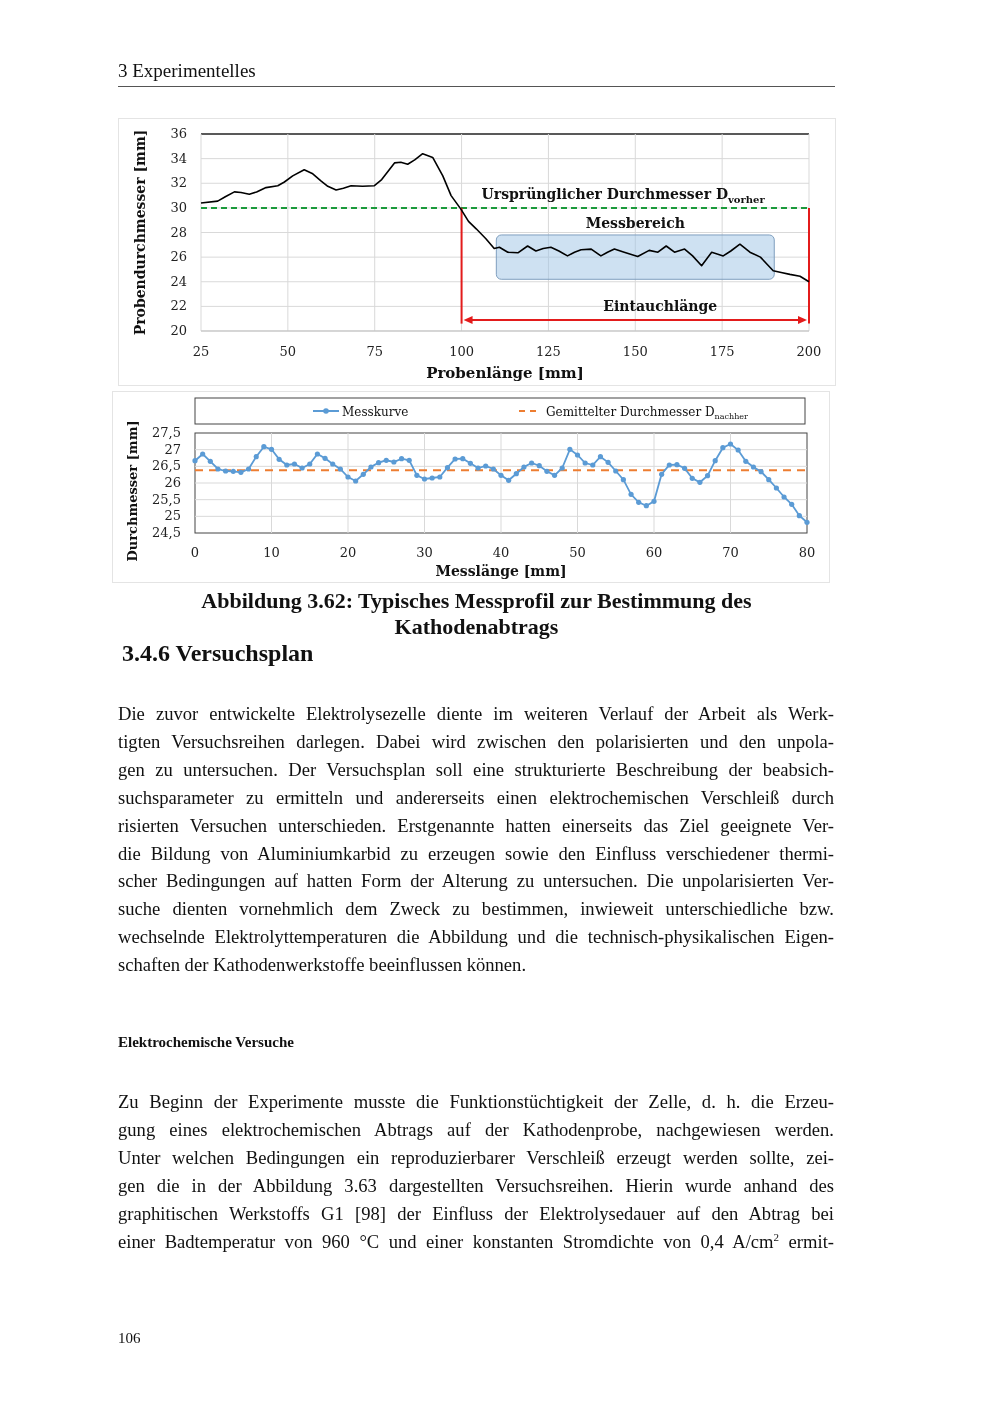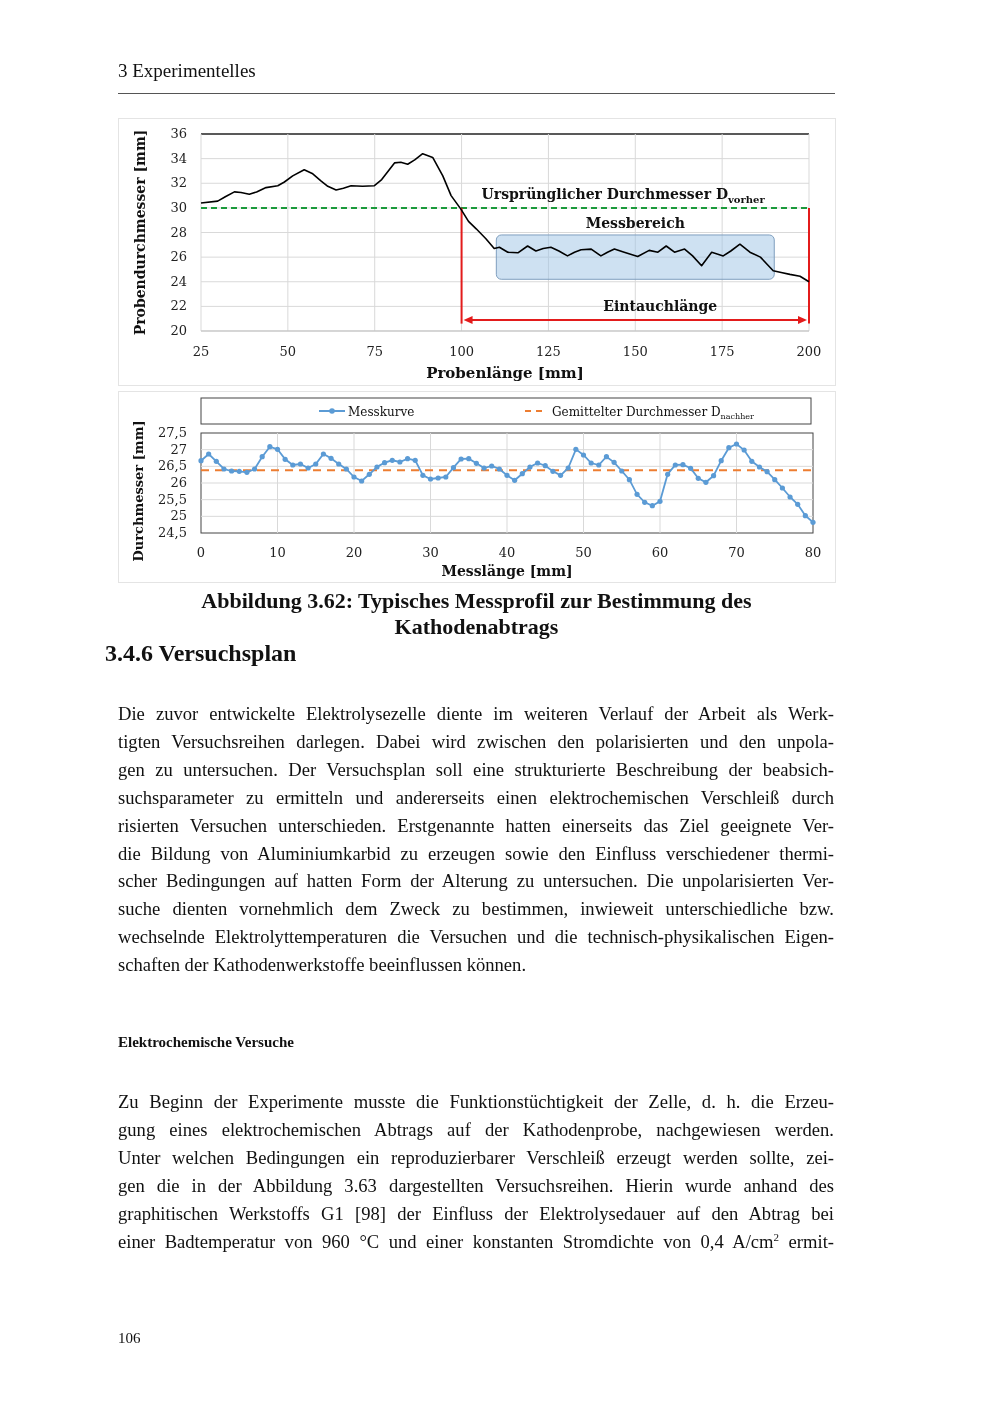--- a/index.html
+++ b/index.html
@@ -1,24 +1,24 @@
 <!DOCTYPE html>
 <html><head>
 <meta charset="utf-8">
 <style>
   html, body { margin:0; padding:0; background:#ffffff; }
   body { width:1000px; height:1414px; position:relative; overflow:hidden;
          font-family:"Liberation Serif", "DejaVu Serif", serif; color:#111; }
   .running-head { position:absolute; left:118px; top:60px; width:717px; font-size:19px;
-                  padding-bottom:11px; border-bottom:1.3px solid #555; }
+                  padding-bottom:4px; border-bottom:1.3px solid #555; }
   .chart-box { position:absolute; background:#fff; border:1px solid #e4e4e4; }
   svg text { font-family:"DejaVu Serif", "Liberation Serif", serif; }
   .caption { position:absolute; left:118px; top:588px; width:717px; text-align:center;
              font-weight:bold; font-size:22px; }
-  .section-title { position:absolute; left:105px; top:640px; font-weight:bold; font-size:24px; }
+  .section-title { position:absolute; left:122px; top:640px; font-weight:bold; font-size:24px; }
   .para { position:absolute; left:118px; width:716px; font-size:18.6px; line-height:27.9px;
           text-align:justify; }
   .para .line { display:block; text-align:justify; text-align-last:justify; white-space:nowrap; }
   .para .line.last { text-align-last:left; }
   .subhead { position:absolute; left:118px; top:1034px; font-weight:bold; font-size:15px; }
   .page-number { position:absolute; left:118px; top:1330px; font-size:15px; }
   sup { font-size:11px; vertical-align:super; line-height:0; }
 </style>
 </head>
 <body>
@@ -71,21 +71,21 @@
       <line x1="342.57142857142856" x2="342.57142857142856" y1="88.875" y2="204.61249999999998" stroke="#e31b1b" stroke-width="2"></line>
       <line x1="690" x2="690" y1="88.875" y2="204.61249999999998" stroke="#e31b1b" stroke-width="2"></line>
       <line x1="350.57142857142856" x2="682" y1="200.91875000000002" y2="200.91875000000002" stroke="#e31b1b" stroke-width="2"></line>
       <polygon points="344.57142857142856,200.91875000000002 353.57142857142856,196.91875000000002 353.57142857142856,204.91875000000002" fill="#e31b1b"></polygon>
       <polygon points="688,200.91875000000002 679,196.91875000000002 679,204.91875000000002" fill="#e31b1b"></polygon>
       <text x="541.2857142857142" y="191.91875000000002" text-anchor="middle" font-size="14" font-weight="bold" fill="#111">Eintauchlänge</text>
       <path d="M82.0,84.0 L98.7,82.1 L106.3,77.8 L115.4,72.9 L122.0,73.5 L130.3,75.3 L137.6,72.9 L147.0,68.6 L158.8,66.7 L165.4,63.0 L173.7,56.9 L185.2,50.7 L193.2,54.4 L201.9,61.8 L208.8,67.3 L217.1,71.0 L224.4,69.2 L232.1,66.7 L243.6,67.3 L255.4,66.7 L262.7,60.6 L275.5,43.9 L281.8,43.3 L288.7,45.2 L295.7,40.9 L303.7,34.7 L313.7,38.4 L323.8,56.9 L332.1,76.6 L341.9,90.1 L349.5,102.4 L357.2,109.8 L366.9,119.7 L375.2,129.5 L380.4,128.3 L388.8,133.2 L398.9,133.8 L408.6,127.0 L416.9,132.0 L424.2,129.5 L431.9,128.3 L439.9,132.0 L448.5,136.9 L455.5,133.2 L462.1,130.7 L472.2,130.1 L481.9,136.9 L488.5,133.2 L495.4,130.1 L505.2,133.2 L518.7,137.5 L530.2,131.4 L538.9,133.2 L547.2,127.0 L555.5,133.2 L565.6,130.1 L573.6,136.9 L582.6,146.7 L592.7,133.2 L604.2,136.9 L611.8,132.0 L620.9,125.2 L630.9,133.2 L641.4,138.1 L654.2,151.7 L662.2,153.5 L670.9,155.4 L681.0,157.2 L690.0,162.8" fill="none" stroke="#000000" stroke-width="1.6" stroke-linejoin="round"></path>
     </svg>
 </div>
 
-<div class="chart-box" style="left:118px; top:391px; width:716px; height:190px;">
+<div class="chart-box" style="left:112px; top:391px; width:716px; height:190px;">
   <svg id="chart2" width="716" height="190">
       <rect x="82" y="6" width="610" height="26" fill="#fff" stroke="#444" stroke-width="1"></rect>
       <line x1="200" x2="226" y1="19" y2="19" stroke="#5b9bd5" stroke-width="2"></line>
       <circle cx="213" cy="19" r="2.8" fill="#5b9bd5"></circle>
       <text x="229" y="23.5" font-size="12" fill="#111">Messkurve</text>
       <line x1="406" x2="428" y1="19" y2="19" stroke="#ed7d31" stroke-width="2" stroke-dasharray="6,5"></line>
       <text x="433" y="23.5" font-size="12" fill="#111"><tspan>Gemittelter Durchmesser D</tspan><tspan dy="3" font-size="8">nachher</tspan></text>
       <rect x="82" y="41" width="612" height="100" fill="none" stroke="#444" stroke-width="1"></rect>
       <text x="68" y="145" text-anchor="end" font-size="13" fill="#222">24,5</text>
       <line x1="82" x2="694" y1="124.33333333333334" y2="124.33333333333334" stroke="#d9d9d9" stroke-width="1"></line>
@@ -209,21 +209,21 @@
 
 <div class="para" id="para1" style="top:700px;">
     <span class="line">Die zuvor entwickelte Elektrolysezelle diente im weiteren Verlauf der Arbeit als Werk-</span>
     <span class="line">tigten Versuchsreihen darlegen. Dabei wird zwischen den polarisierten und den unpola-</span>
     <span class="line">gen zu untersuchen. Der Versuchsplan soll eine strukturierte Beschreibung der beabsich-</span>
     <span class="line">suchsparameter zu ermitteln und andererseits einen elektrochemischen Verschleiß durch</span>
     <span class="line">risierten Versuchen unterschieden. Erstgenannte hatten einerseits das Ziel geeignete Ver-</span>
     <span class="line">die Bildung von Aluminiumkarbid zu erzeugen sowie den Einfluss verschiedener thermi-</span>
     <span class="line">scher Bedingungen auf hatten Form der Alterung zu untersuchen. Die unpolarisierten Ver-</span>
     <span class="line">suche dienten vornehmlich dem Zweck zu bestimmen, inwieweit unterschiedliche bzw.</span>
-    <span class="line">wechselnde Elektrolyttemperaturen die Versuchen und die technisch-physikalischen Eigen-</span>
+    <span class="line">wechselnde Elektrolyttemperaturen die Abbildung und die technisch-physikalischen Eigen-</span>
     <span class="line last">schaften der Kathodenwerkstoffe beeinflussen können.</span>
   </div>
 
 <div class="subhead">Elektrochemische Versuche</div>
 
 <div class="para" id="para2" style="top:1088px;">
 <span class="line">Zu Beginn der Experimente musste die Funktionstüchtigkeit der Zelle, d. h. die Erzeu-</span>
     <span class="line">gung eines elektrochemischen Abtrags auf der Kathodenprobe, nachgewiesen werden.</span>
     <span class="line">Unter welchen Bedingungen ein reproduzierbarer Verschleiß erzeugt werden sollte, zei-</span>
     <span class="line">gen die in der Abbildung 3.63 dargestellten Versuchsreihen. Hierin wurde anhand des</span>

